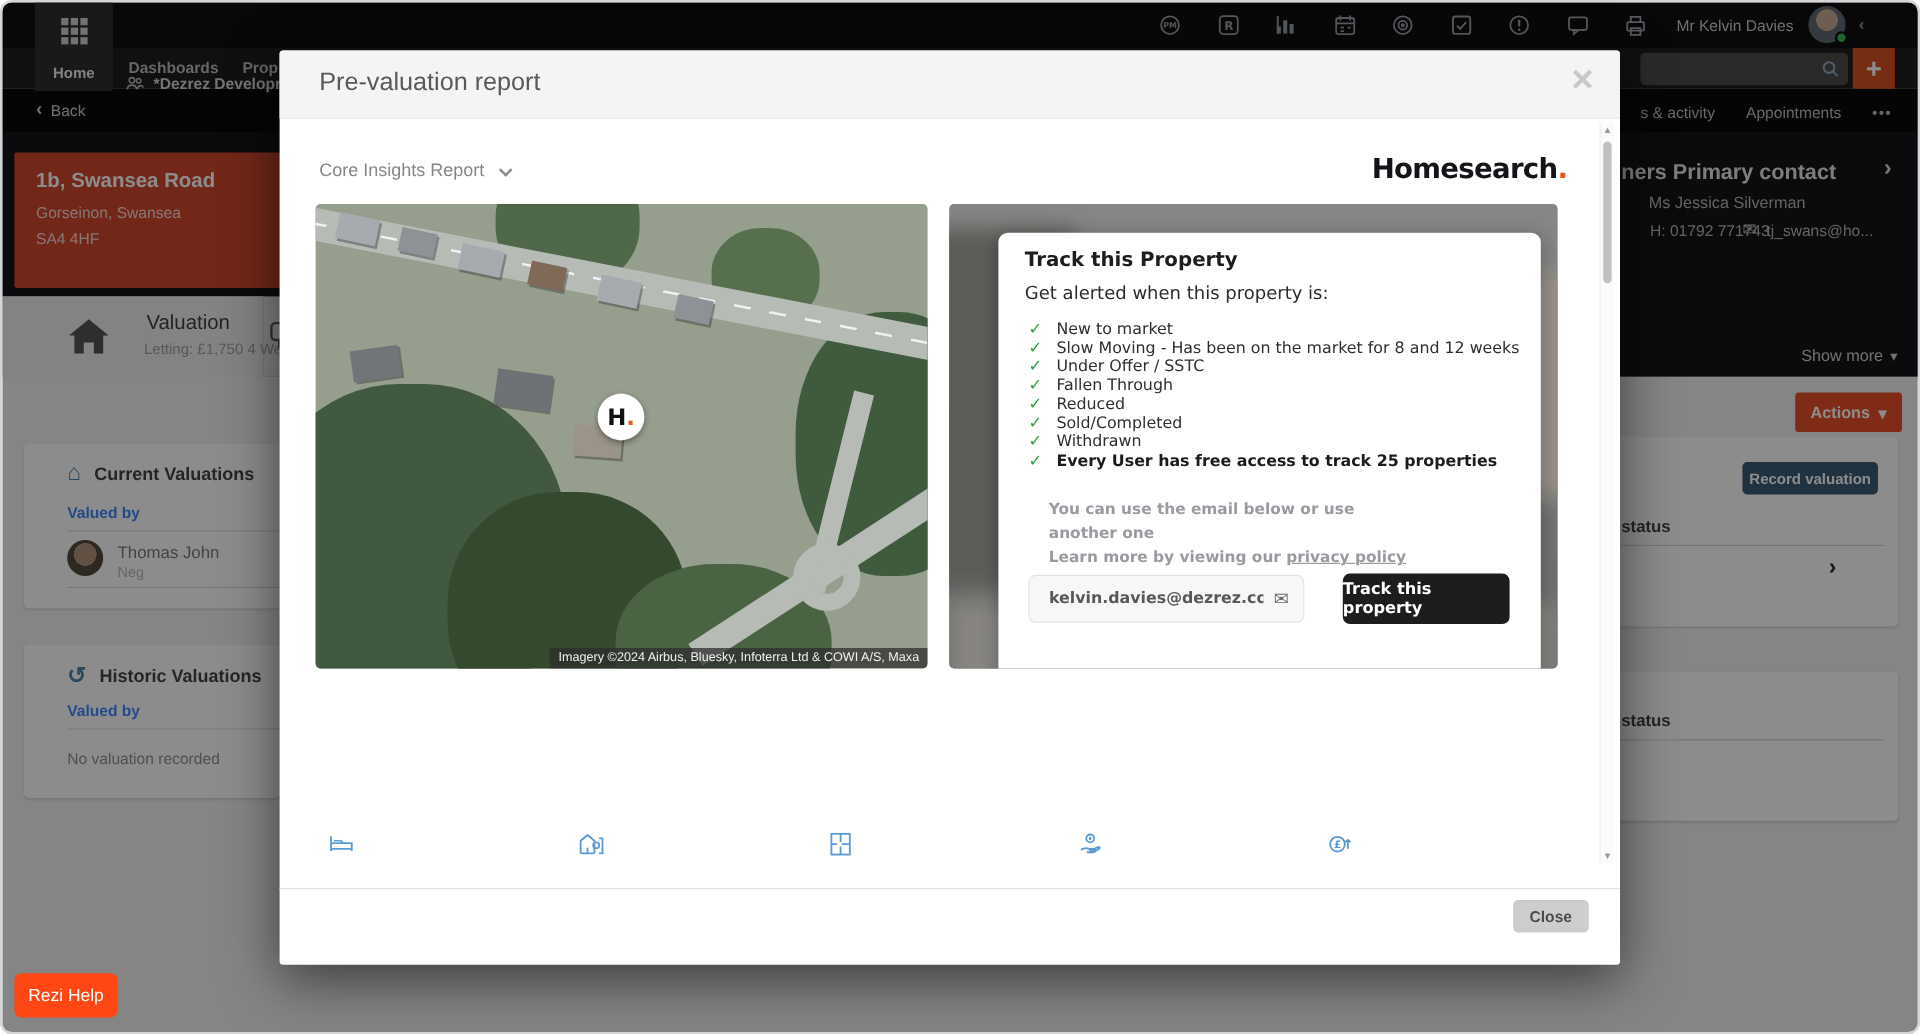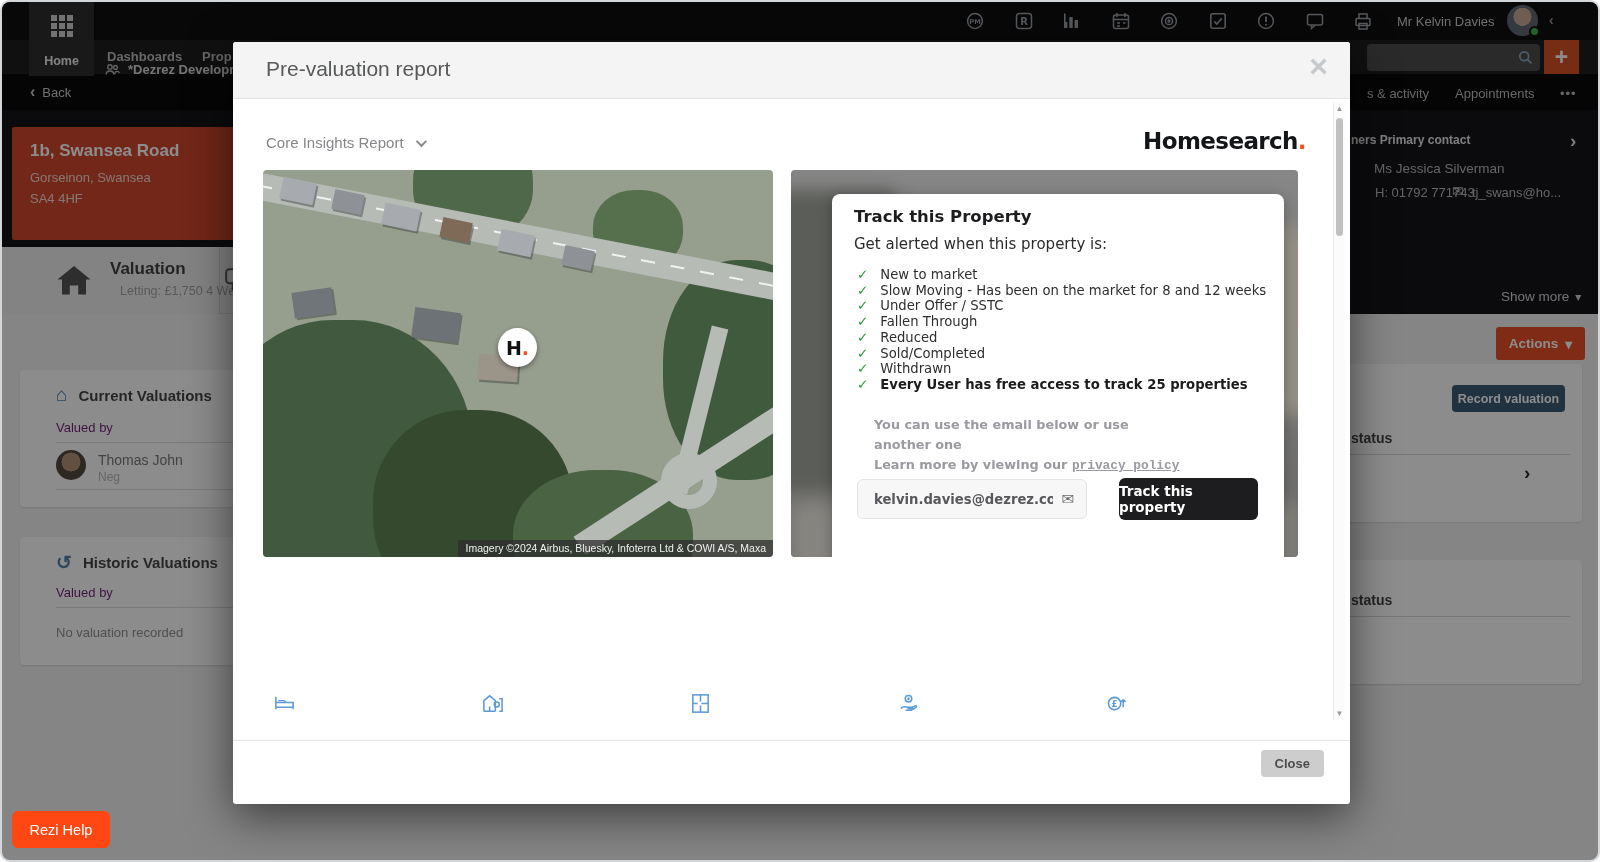--- a/index.html
+++ b/index.html
@@ -52,47 +52,47 @@
   .subtab { top:84px; color:#b9b9b9; font-size:13px; cursor:pointer; }
   #tab-activity { left:1365px; }
   #tab-appointments { left:1453px; }
   #tab-more { left:1558px; letter-spacing:1px; }
 
   #prop-card { left:10px; top:125px; width:230px; height:113px; background:#cf4023; border-radius:2px;
                padding:14px 18px; color:#fff; }
   #prop-card .l1 { font-size:17px; font-weight:bold; margin-bottom:9px; }
   #prop-card .l2, #prop-card .l3 { font-size:13px; color:rgba(255,255,255,0.78); margin-bottom:6px; }
 
-  #contact-title { left:1349px; top:131px; color:#e2e2e2; font-size:12px; font-weight:bold; }
+  #contact-title { left:1349px; top:131px; color:#e2e2e2; font-size:18px; font-weight:bold; }
   #contact-chevron { left:1568px; top:128px; color:#e0e0e0; font-size:19px; font-weight:bold; cursor:pointer; }
   #contact-name { left:1372px; top:159px; color:#b4b4b4; font-size:13.5px; }
   #contact-phone { left:1373px; top:183px; color:#b4b4b4; font-size:13px; }
   #contact-mail-icon { left:1450px; top:181px; color:#b4b4b4; font-size:14px; }
   #contact-email { left:1470px; top:183px; color:#b4b4b4; font-size:13px; }
   #show-more { left:1499px; top:287px; color:#d0d0d0; font-size:13.5px; cursor:pointer; }
   #show-more .sm-ch { font-size:12px; margin-left:6px; }
 
   #valuation-tab { left:0; top:245px; width:218px; height:67px; background:#efefef;
                    border-right:1px solid #d5d5d5; cursor:pointer; }
   #valtab-house { position:absolute; left:54px; top:17px; width:36px; height:34px; }
-  #valtab-title { position:absolute; left:108px; top:12px; font-size:17px; font-weight:bold; color:#3a3a3a; }
+  #valtab-title { position:absolute; left:120px; top:12px; font-size:17px; font-weight:normal; color:#3a3a3a; }
   #valtab-sub { position:absolute; left:118px; top:37px; font-size:12.5px; color:#9e9e9e; white-space:nowrap; }
   #bubble-tab { left:222px; top:265px; width:26px; height:24px; cursor:pointer; }
 
   #actions-button { left:1494px; top:325px; width:89px; height:33px; background:#e8491f; border-radius:3px;
                     color:#fff; font-size:13.5px; font-weight:bold; display:flex; align-items:center;
                     justify-content:center; gap:7px; cursor:pointer; }
 
   .wcard { background:#ffffff; border-radius:4px; box-shadow:0 1px 2px rgba(0,0,0,0.12); }
   #cv-card { left:18px; top:368px; width:214px; height:137px; }
   #hv-card { left:18px; top:535px; width:214px; height:128px; }
   .card-head { position:absolute; left:36px; top:14px; display:flex; align-items:center; gap:11px; }
   .card-head .ctitle { font-size:15px; font-weight:bold; color:#3e3e3e; }
   .blue-ico { color:#4a7fa5; font-size:19px; font-weight:bold; }
-  .col-head { position:absolute; left:36px; font-size:13px; font-weight:normal; color:#701a75; }
+  .col-head { position:absolute; left:36px; font-size:13px; font-weight:bold; color:#3b82f6; }
   .hline { position:absolute; left:36px; height:1px; background:#dcdcdc; width:240px; }
   #cv-avatar { position:absolute; left:36px; top:80px; width:30px; height:30px; border-radius:50%;
                background:radial-gradient(circle at 50% 40%, #b08f72 0 40%, #4e4337 41%); }
   #cv-name { position:absolute; left:78px; top:82px; font-size:14px; color:#767676; }
   #cv-role { position:absolute; left:78px; top:100px; font-size:12px; color:#b7b7b7; }
   #hv-empty { position:absolute; left:36px; top:88px; font-size:13px; color:#8d8d8d; }
 
   #rv-card { left:1240px; top:362px; width:340px; height:158px; }
   #record-button { left:1450px; top:383px; width:113px; height:27px; background:#33536f; border-radius:4px;
                    color:#fff; font-size:12.5px; font-weight:bold; display:flex; align-items:center;
@@ -152,21 +152,21 @@
                 font-family:"DejaVu Sans",sans-serif; }
   #track-title { position:absolute; left:22px; top:13px; font-size:16.5px; font-weight:bold; color:#1d1d1f; }
   #track-sub { position:absolute; left:22px; top:41px; font-size:15px; color:#2b2b2d; }
   #track-list { position:absolute; left:25px; top:73px; list-style:none; }
   #track-list li { display:flex; gap:12px; align-items:flex-start; font-size:13.2px; line-height:15.7px;
                    color:#2e2e30; }
   #track-list .chk { color:#2f9e44; font-weight:bold; font-size:13.5px; flex:none; }
   #track-list li.bold span.txt { font-weight:bold; color:#1c1c1e; }
   #track-note { position:absolute; left:42px; top:221px; width:310px; font-size:12.8px; font-weight:bold;
                 color:#9a9aa0; line-height:1.58; }
-  #track-note .lnk { text-decoration:underline; cursor:pointer;font-family:Liberation Mono, monospace; }
+  #track-note .lnk { text-decoration:underline; cursor:pointer; }
   #email-pill { position:absolute; left:25px; top:285px; width:230px; height:40px; background:#f7f7f7;
                 border:1px solid #e3e3e3; border-radius:6px; display:flex; align-items:center;
                 padding:0 12px 0 16px; gap:8px; }
   #email-pill input { flex:1; border:none; outline:none; background:transparent; font-family:"DejaVu Sans",sans-serif;
                       font-size:13.2px; font-weight:bold; color:#58585c; min-width:0; }
   #email-pill .env { color:#6a6a6e; font-size:15px; flex:none; }
   #track-button { position:absolute; left:287px; top:284px; width:139px; height:42px; background:#1d1d1f;
                   border-radius:6px; color:#fff; font-size:13.5px; font-weight:bold; display:flex;
                   align-items:center; justify-content:center; cursor:pointer; }
 
@@ -181,21 +181,21 @@
   #msb-up   { position:absolute; top:2px; left:0; width:100%; text-align:center; font-size:8px; color:#9a9a9a; cursor:pointer; }
   #msb-thumb{ position:absolute; top:16px; left:2px; width:7px; height:118px; background:#c0c0c0;
               border-radius:4px; cursor:pointer; }
   #msb-down { position:absolute; bottom:2px; left:0; width:100%; text-align:center; font-size:8px; color:#9a9a9a; cursor:pointer; }
 
   #modal-footer { position:absolute; left:0; top:698px; width:100%; height:64px; border-top:1px solid #e4e4e4; }
   #close-button { position:absolute; right:26px; top:9px; padding:6px 14px; background:#cdcdcd; border-radius:4px;
                   font-size:13px; font-weight:bold; color:#4c4c4c; cursor:pointer; }
 
   
-  #rezi-help { left:10px; top:809px; width:98px; height:37px; background:#ff4713; border-radius:6px;
+  #rezi-help { left:10px; top:809px; width:86px; height:37px; background:#ff4713; border-radius:6px;
                color:#fff; font-size:14.5px; display:flex; align-items:center; justify-content:center;
                cursor:pointer; z-index:30; }
 
   svg { display:block; }
 </style>
 </head>
 <body>
 
 <div id="app">
 

